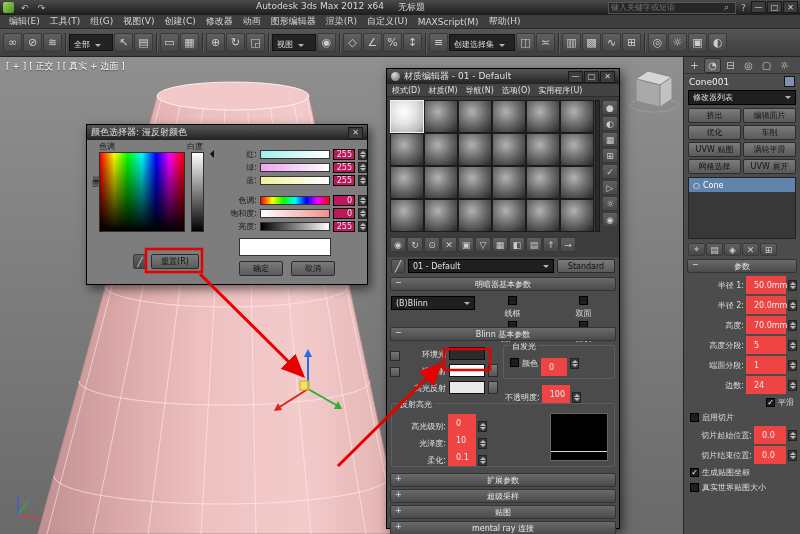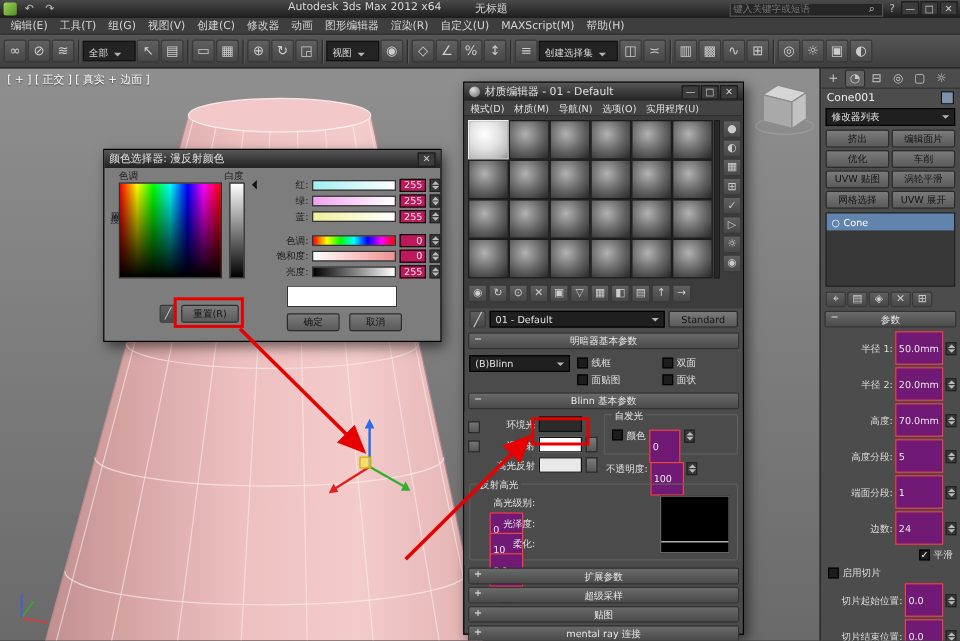--- a/index.html
+++ b/index.html
@@ -5,21 +5,21 @@
   * { box-sizing: border-box; margin: 0; padding: 0; }
   body { background:#333; font-family:"DejaVu Sans", sans-serif; }
   #app { position:relative; width:800px; height:534px; overflow:hidden; background:#444; }
 
   
   .titlebar { position:absolute; left:0; top:0; width:800px; height:15px;
     background:linear-gradient(#4a4a4a,#1d1d1d); color:#cfcfcf; font-size:9px;
     display:flex; align-items:center; gap:4px; padding:0 3px; z-index:5; }
   .logo { width:11px; height:11px; border-radius:2px; background:linear-gradient(135deg,#9ed45a,#4f8f1f); }
   .qicon { width:13px; height:12px; color:#bdbdbd; font-size:9px; display:flex; align-items:center; justify-content:center; }
-  .tb-title { position:absolute; left:240px; top:1px; display:flex; gap:28px; color:#d8d8d8; }
+  .tb-title { position:absolute; left:256px; top:1px; display:flex; gap:14px; color:#d8d8d8; }
   .searchbox { position:absolute; right:64px; top:1.5px; width:128px; height:12px; background:#262626;
     border:1px solid #555; display:flex; align-items:center; padding:0 2px; gap:2px; }
   .searchbox input { flex:1; background:transparent; border:none; outline:none; color:#9a9a9a; font-size:8px; width:100px; font-family:"DejaVu Sans",sans-serif; }
   .wbtn { width:15px; height:12px; display:flex; align-items:center; justify-content:center; font-size:8px; color:#d0d0d0; background:#3c3c3c; border:1px solid #1a1a1a; }
 
   
   .menubar { position:absolute; left:0; top:15px; width:800px; height:14px; background:#3e3e3e;
     border-bottom:1px solid #2a2a2a; display:flex; align-items:center; padding-left:4px; z-index:5; }
   .menu-item { color:#d6d6d6; font-size:9px; padding:0 5px; white-space:nowrap; }
 
@@ -58,21 +58,21 @@
   .cp-btn { height:15px; font-size:8px; }
   .stack { margin:3px 4px; height:62px; background:#383838; border:1px solid #222; }
   .stack-row { height:14px; background:#6184ad; color:#fff; display:flex; align-items:center; gap:3px; padding-left:4px; }
   .stk-icons { display:flex; gap:1px; padding:1px 4px; }
   .stk-icons .tb { width:17px; height:13px; font-size:9px; }
   .ro { height:14px; background:linear-gradient(#6a6a6a,#4a4a4a); border:1px solid #333; border-radius:2px;
     margin:2px 3px; display:flex; align-items:center; justify-content:center; color:#e8e8e8; font-size:8px; position:relative; }
   .ro .ind { position:absolute; left:4px; top:0; }
   .pr { display:flex; align-items:center; gap:2px; padding:1px 3px; }
   .pr .pl { flex:1; text-align:right; white-space:nowrap; overflow:hidden; }
-  .pf { width:40px; height:28px; background:#701a75; border:1px solid #ef4444; color:#eaeaea;
+  .pf { width:40px; height:18px; background:#ef4444; border:6px solid #ef4444; color:#eaeaea;
     display:flex; align-items:center; padding-left:2px; font-size:8px; }
   .spn { position:relative; width:9px; height:11px; background:#3a3a3a; border:1px solid #222; }
   .spn::before { content:""; position:absolute; left:1px; top:1px; border:3px solid transparent; border-bottom-color:#bbb; border-top-width:0; }
   .spn::after { content:""; position:absolute; left:1px; bottom:1px; border:3px solid transparent; border-top-color:#bbb; border-bottom-width:0; }
   .cbrow { display:flex; align-items:center; gap:3px; padding:2px 6px; }
   .cbx { width:9px; height:9px; background:#1d1d1d; border:1px solid #000; color:#fff; font-size:8px;
     line-height:8px; text-align:center; flex:none; }
 
   
   .win { position:absolute; border:1px solid #000; box-shadow:3px 4px 10px rgba(0,0,0,.55); z-index:10; }
@@ -122,32 +122,32 @@
   .vscroll { position:absolute; left:208px; top:3px; width:5px; height:132px; background:#2a2a2a; border:1px solid #1b1b1b; }
   .vicons { position:absolute; left:215px; top:3px; display:flex; flex-direction:column; gap:1px; }
   .vicons .tb, .hicons .tb { width:16px; height:15px; font-size:9px; }
   .hicons { position:absolute; left:3px; top:140px; display:flex; gap:1px; }
   .med-name { display:flex; align-items:center; gap:3px; padding:2px 4px; height:18px; }
   .med-name .dd { flex:1; margin:0; height:14px; }
   .med-name .btn { width:58px; height:14px; font-size:8px; }
   .shader-row { display:flex; padding:3px 4px; gap:6px; height:32px; }
   .shader-row .dd { width:84px; height:14px; margin:0; flex:none; }
   .cbgrid { display:grid; grid-template-columns:1fr 1fr; gap:2px 8px; flex:1; }
-  .cbgrid .cbrow { padding:0; }
+  .cbgrid .cbrow { padding:0;flex-direction:column; }
   .blinn { position:relative; height:128px; background:#4b4b4b; }
   .lockcol { position:absolute; left:3px; top:8px; display:flex; flex-direction:column; gap:6px; }
   .lock { width:10px; height:10px; background:linear-gradient(#777,#555); border:1px solid #2b2b2b; }
   .crow-l { position:absolute; left:15px; width:44px; text-align:right; }
   .cswatch { position:absolute; left:62px; width:36px; height:13px; border:1px solid #111; }
   .mapbtn { position:absolute; left:101px; width:10px; height:13px; background:linear-gradient(#7b7b7b,#575757); border:1px solid #2b2b2b; }
   .grp { position:absolute; border:1px solid #5e5e5e; border-radius:2px; }
   .grp-l { position:absolute; top:-5px; left:6px; background:#4b4b4b; padding:0 2px; }
   .si-row { position:absolute; left:6px; top:12px; display:flex; align-items:flex-start; gap:3px; }
-  .op-row { position:absolute; left:118px; top:42px; display:flex; align-items:flex-start; gap:2px; }
-  .hl-row { display:flex; align-items:center; gap:2px; position:absolute; left:6px;flex-direction:column; }
+  .op-row { position:absolute; left:118px; top:42px; display:flex; align-items:flex-end; gap:2px; }
+  .hl-row { display:flex; align-items:flex-end; gap:2px; position:absolute; left:6px; }
   .graph { position:absolute; right:6px; top:9px; width:58px; height:48px; background:#000; border:1px solid #666; }
   .graph .gline { position:absolute; left:0; bottom:8px; width:100%; height:1px; background:#ddd; }
   .med-ro { margin:2px 3px; }
 
   
   .annot { position:absolute; left:0; top:0; width:800px; height:534px; z-index:60; pointer-events:none; }
 </style>
 </head>
 <body>
 

